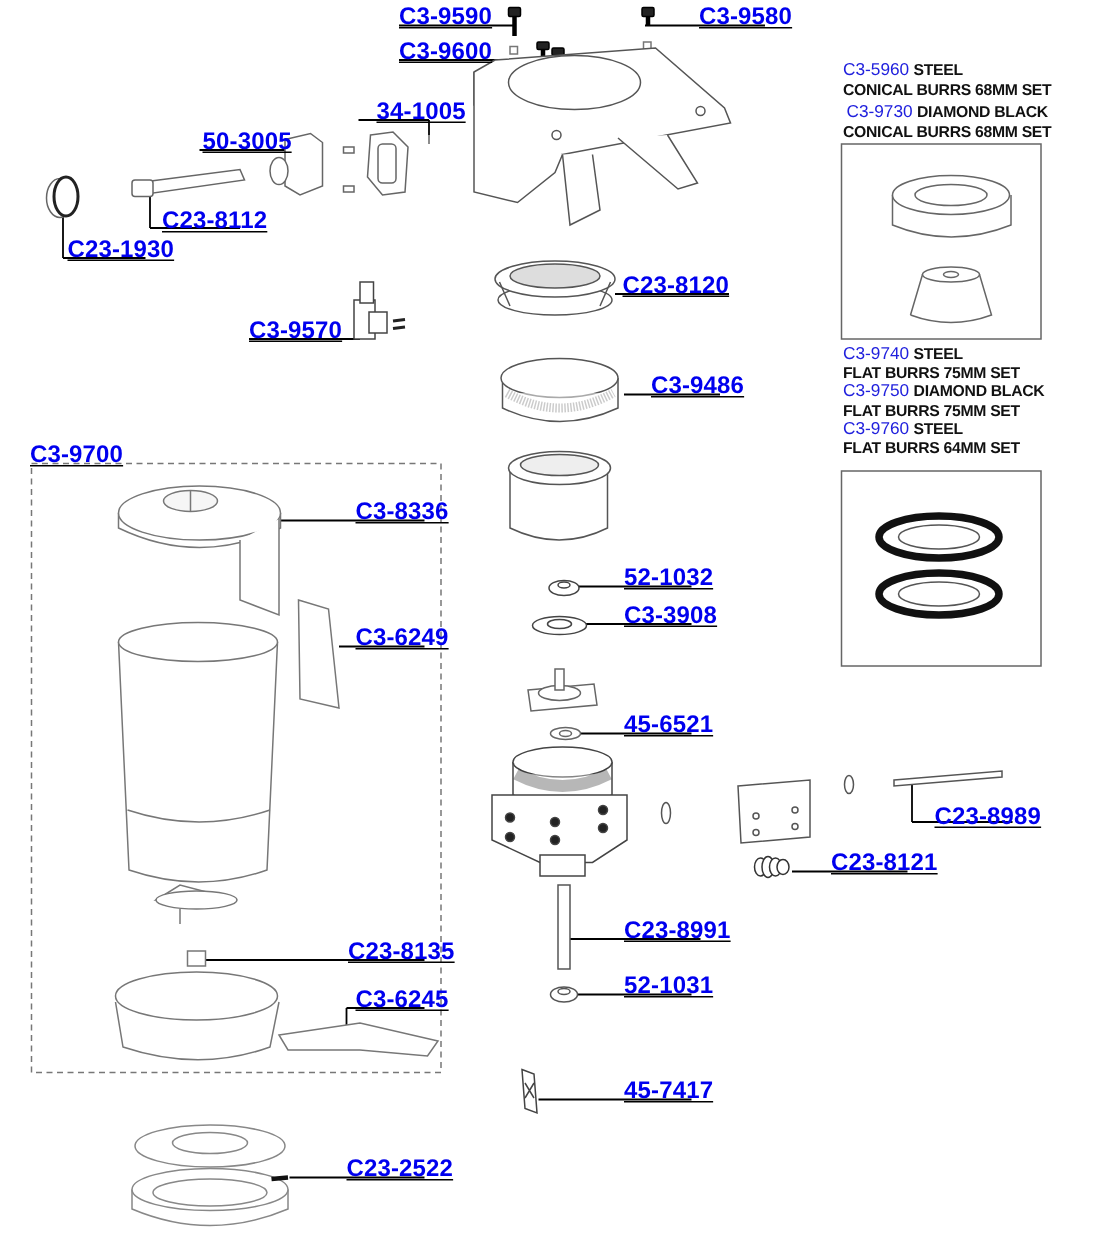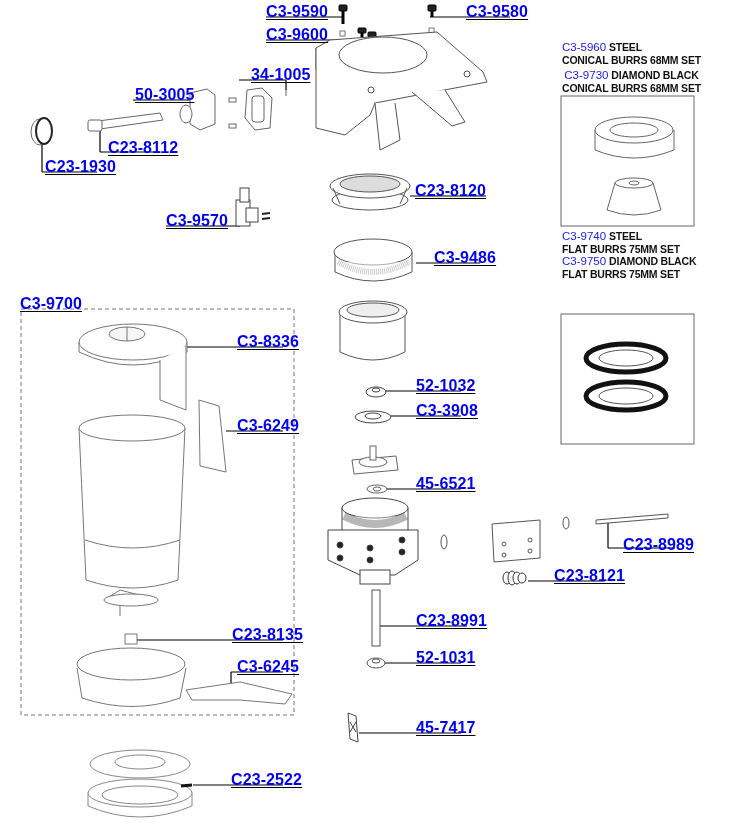--- a/index.html
+++ b/index.html
@@ -272,13 +272,18 @@
   <div>
     <span class="code">C3-9740</span>
     <span class="t">STEEL</span><br>
     <span class="t">FLAT BURRS 75MM SET</span>
   </div>
   <div>
     <span class="code">C3-9750</span>
     <span class="t">DIAMOND BLACK</span><br>
     <span class="t">FLAT BURRS 75MM SET</span>
   </div>
+  <div>
+    <span class="code">C3-9760</span>
+    <span class="t">STEEL</span><br>
+    <span class="t">FLAT BURRS 64MM SET</span>
+  </div>
 </div>
 
 </body></html>

